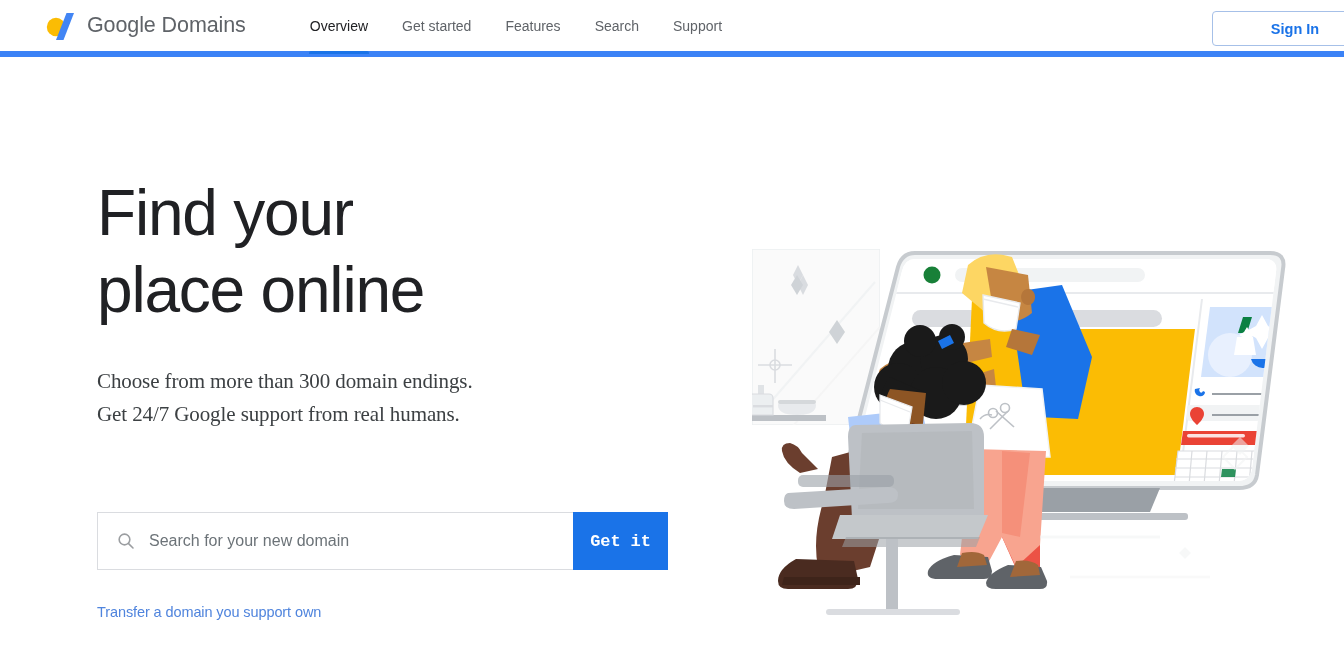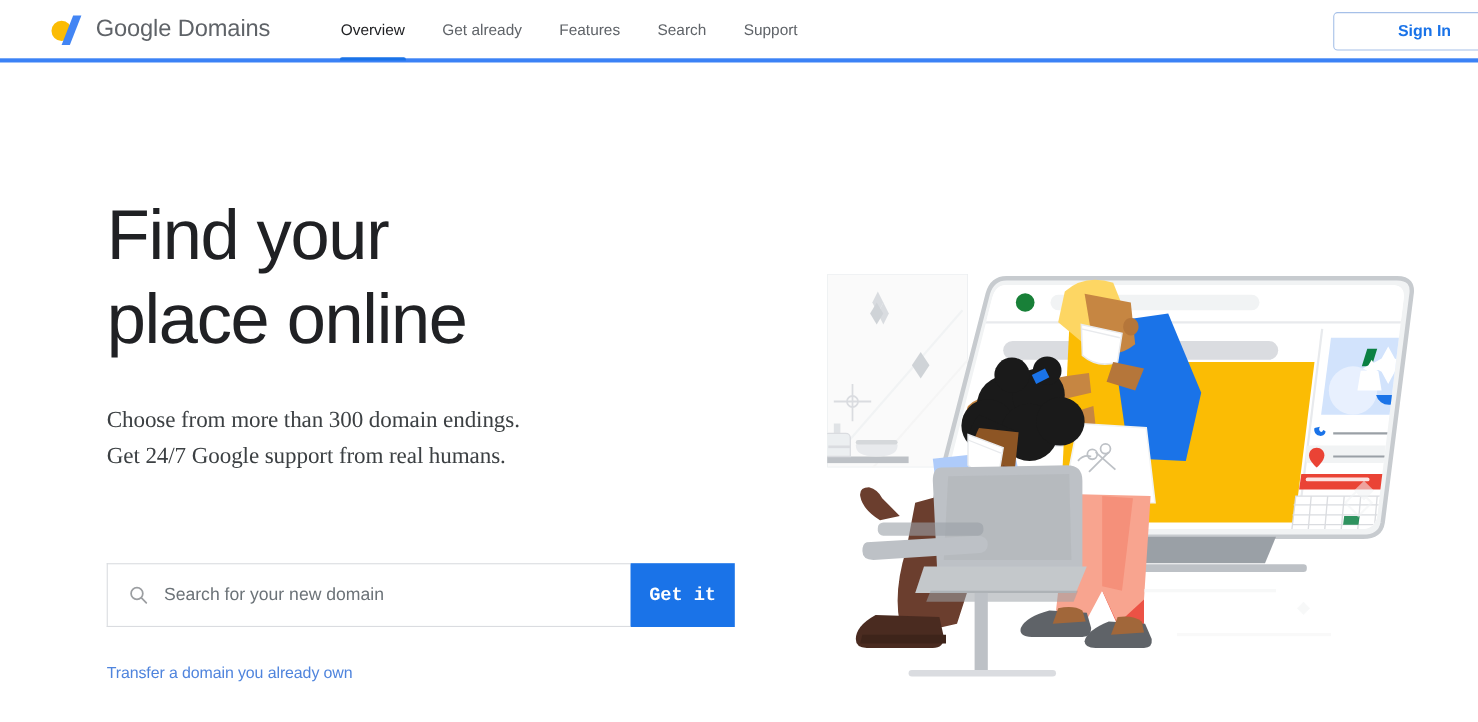--- a/index.html
+++ b/index.html
@@ -13,21 +13,21 @@
     font-family: "Liberation Sans", sans-serif;
     -webkit-font-smoothing: antialiased;
   }
 
   
   #header {
     position: relative;
     height: 57px;
     width: 1344px;
     background: #ffffff;
-    border-bottom: 4px solid #3b82f6;
+    border-bottom: 6px solid #3b82f6;
     display: flex;
     align-items: center;
   }
 
   #brand {
     display: flex;
     align-items: center;
     margin-left: 44px;
     height: 57px;
     cursor: pointer;
@@ -230,21 +230,21 @@
       <span class="g-word">Google</span>
       <span>Domains</span>
     </span>
   </div>
 
   <nav id="nav">
     <div class="nav-item active">
       <span>Overview</span>
     </div>
     <div class="nav-item">
-      <span>Get already</span>
+      <span>Get started</span>
     </div>
     <div class="nav-item">
       <span>Features</span>
     </div>
     <div class="nav-item">
       <span>Search</span>
     </div>
     <div class="nav-item">
       <span>Support</span>
     </div>
@@ -277,21 +277,21 @@
         </svg>
       </span>
       <input id="search-input" type="text" placeholder="Search for your new domain" value="" style="">
     </div>
     <button id="get-it-button">
       <span>Get it</span>
     </button>
   </div>
 
   <a id="transfer-link" href="#">
-    <span>Transfer a domain you already own</span>
+    <span>Transfer a domain you support own</span>
   </a>
 
   <div id="illustration">
     <svg viewBox="0 0 560 395" aria-hidden="true">
       <defs>
         <clipPath id="screenClip">
           <path d="M175,22 L525,22 Q538,22 536,35 L512,232 Q510,244 497,244 L122,244 Q109,244 112,231 L162,34 Q165,22 175,22 Z"></path>
         </clipPath>
         <clipPath id="mirrorClip">
           <rect x="12" y="12" width="128" height="176"></rect>

